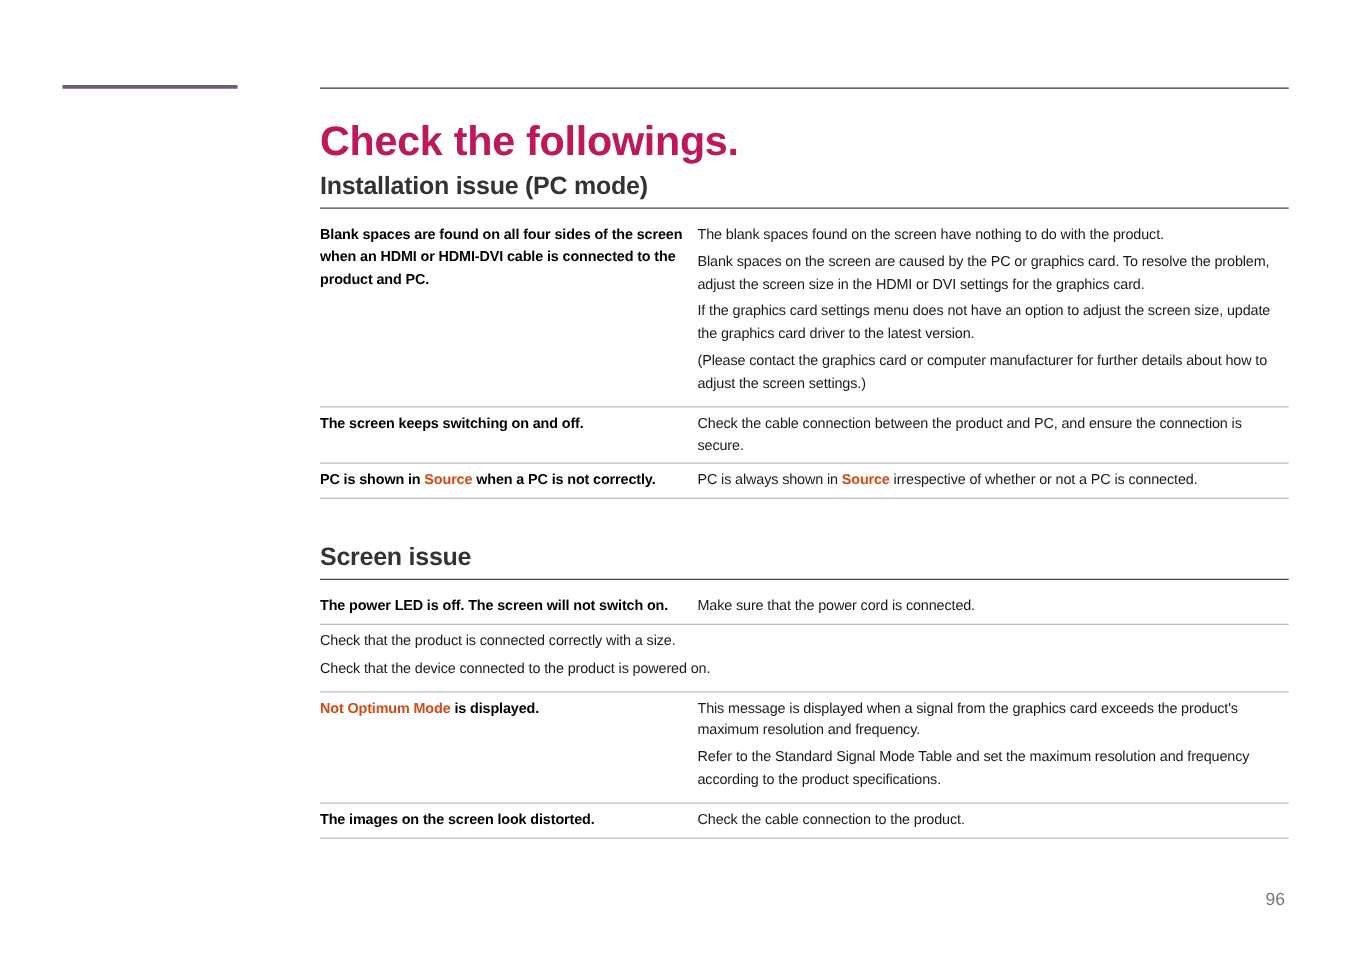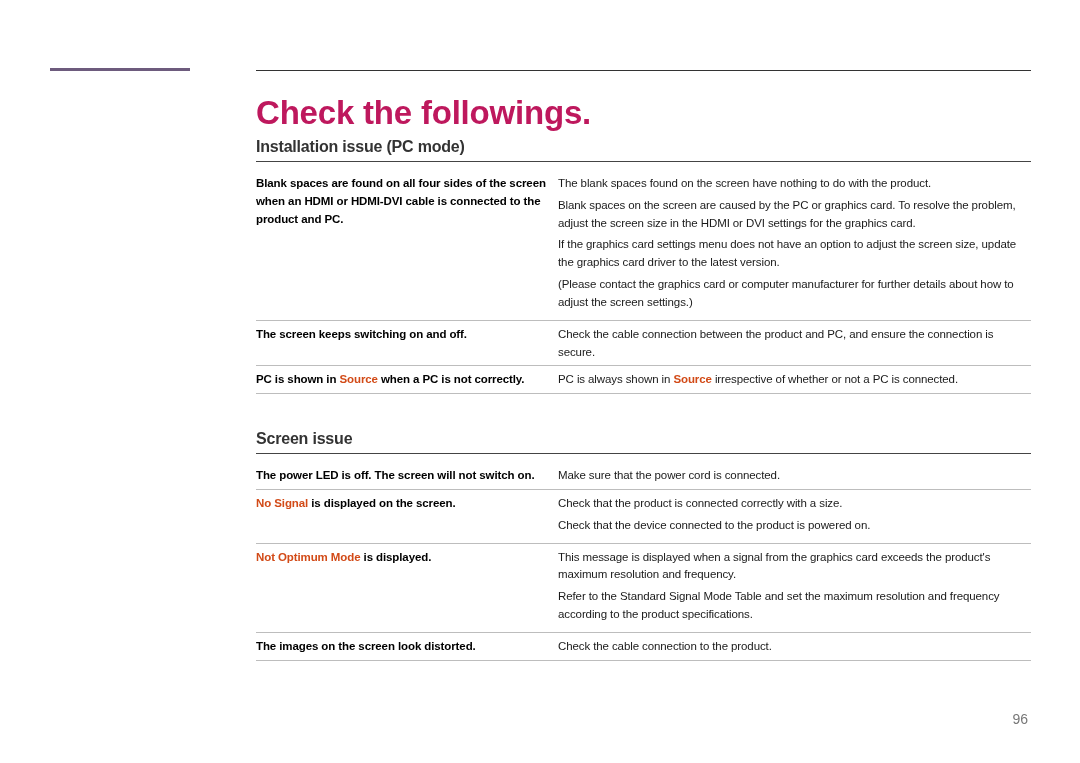--- a/index.html
+++ b/index.html
@@ -32,21 +32,21 @@
     left: 256px;
     width: 775px;
   }
   h1 {
     font-size: 33px;
     font-weight: 600;
     color: #be185d;
     letter-spacing: -0.2px;
   }
   h2 {
-    font-size: 16px;
+    font-size: 20px;
     font-weight: 700;
     color: #333;
     margin-top: 6px;
     margin-bottom: 5px;
     letter-spacing: -0.2px;
   }
   .sec-rule {
     width: 775px;
     border-top: 1px solid #444;
     margin-bottom: 8px;
@@ -111,21 +111,20 @@
         <div class="right"><span class="bold">PC</span><span> is always shown in </span><span class="red">Source</span><span> irrespective of whether or not a PC is connected.</span></div>
       </div>
       <div class="spacer-sec"></div>
       <h2>Screen issue</h2>
       <div class="sec-rule"></div>
       <div class="row">
         <div class="left"><span>The power LED is off. The screen will not switch on.</span></div>
         <div class="right"><span>Make sure that the power cord is connected.</span></div>
       </div>
       <div class="row">
-        <div class="left"><span class="red">No Signal</span><span> is displayed on the screen.</span></div>
         <div class="right">
           <p><span>Check that the product is connected correctly with a size.</span></p>
           <p><span>Check that the device connected to the product is powered on.</span></p>
         </div>
       </div>
       <div class="row">
         <div class="left"><span class="red">Not Optimum Mode</span><span> is displayed.</span></div>
         <div class="right">
           <p><span>This message is displayed when a signal from the graphics card exceeds the product's maximum resolution and frequency.</span></p>
           <p><span>Refer to the Standard Signal Mode Table and set the maximum resolution and frequency according to the product specifications.</span></p>

